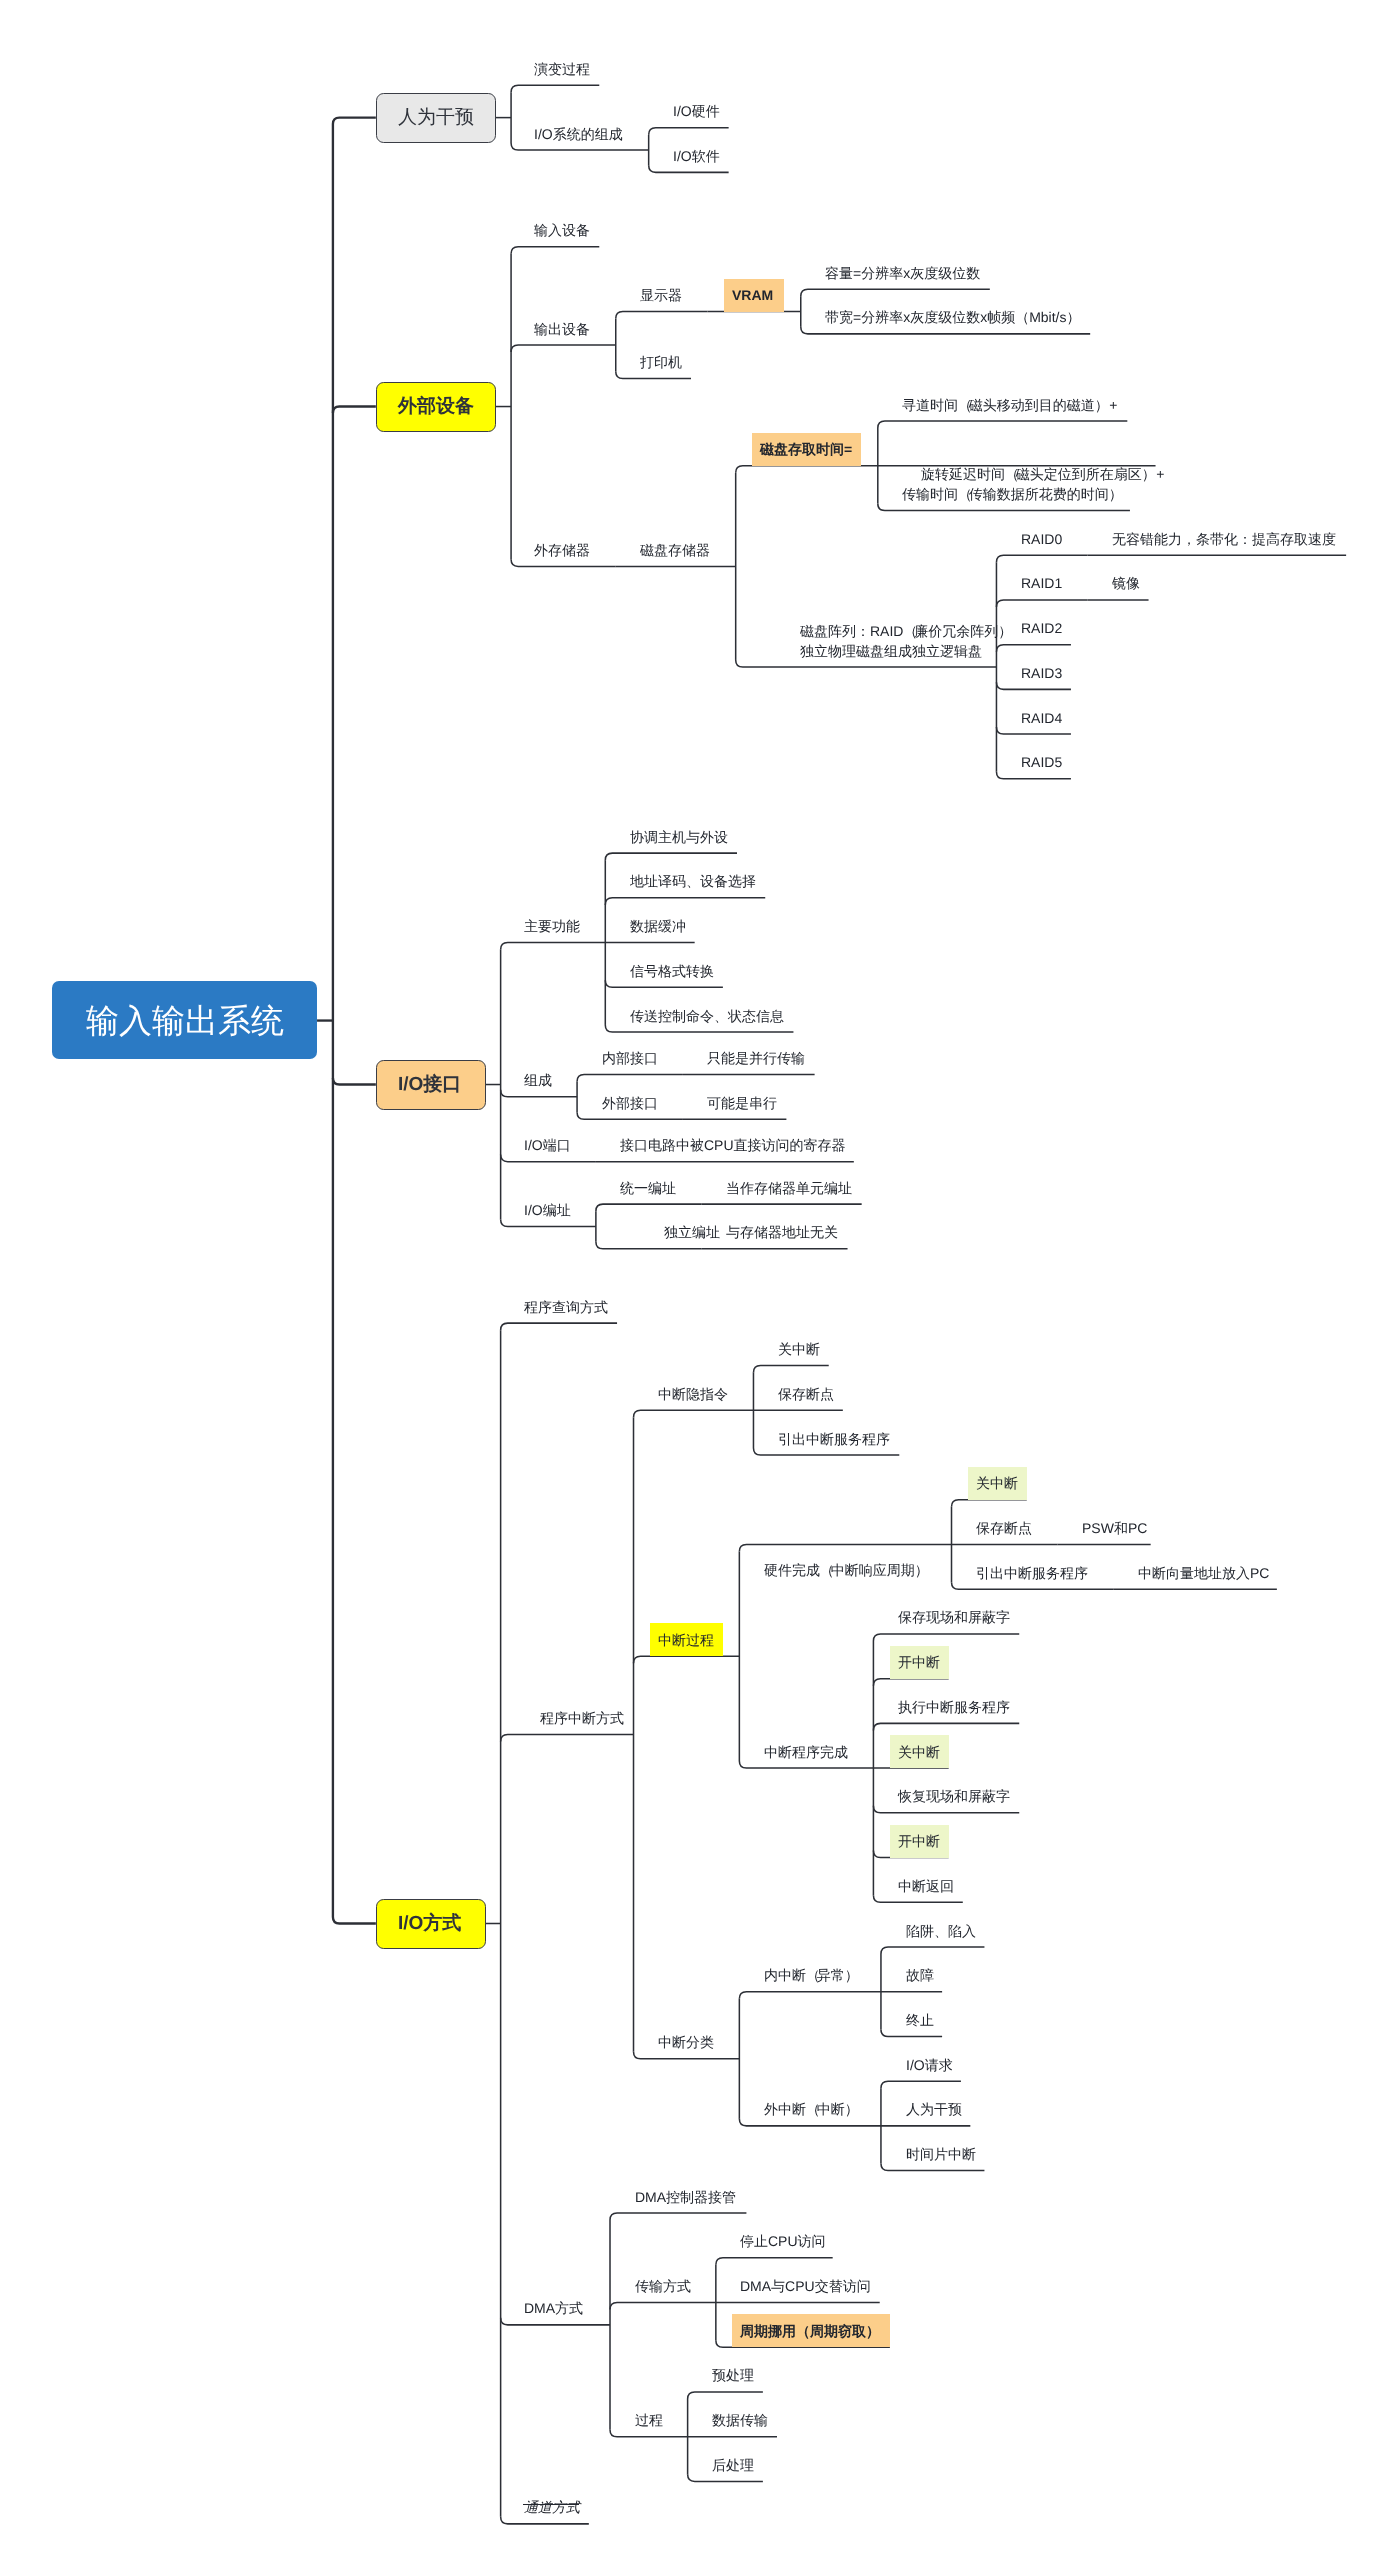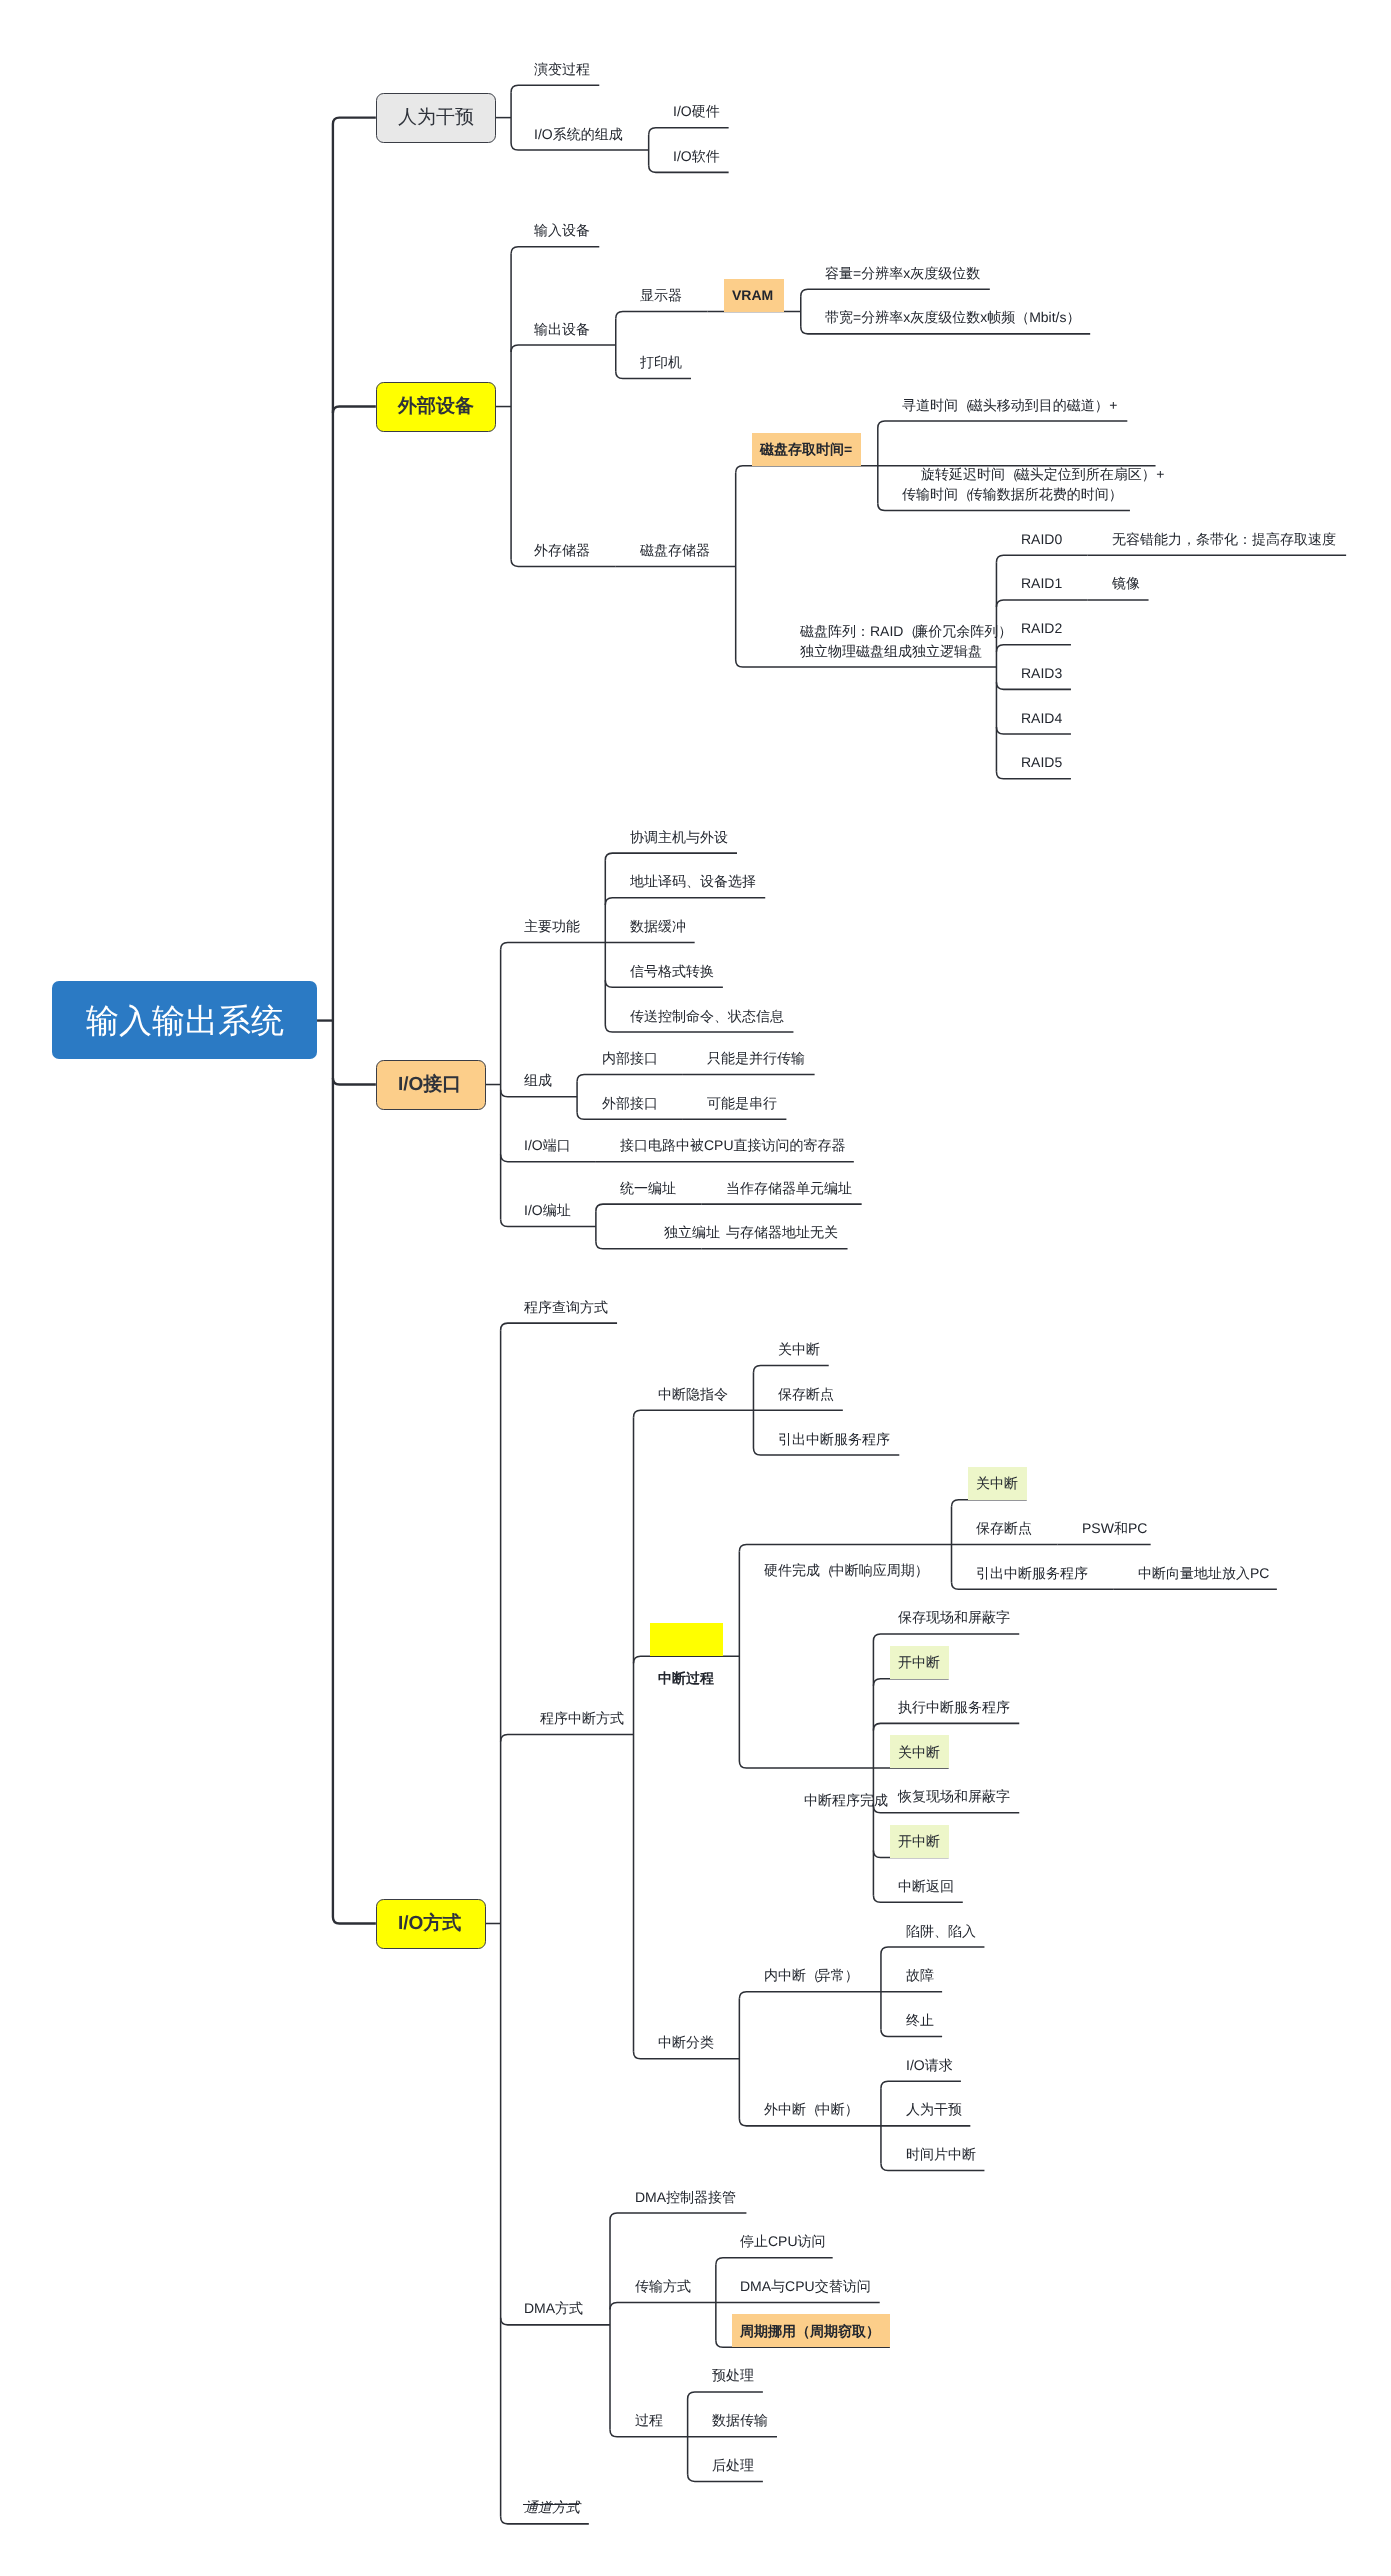--- a/index.html
+++ b/index.html
@@ -7,21 +7,21 @@
   #stage{position:relative;width:1392px;height:2576px;background:#ffffff;overflow:hidden;
          font-family:"Liberation Sans", sans-serif;}
   #links{position:absolute;left:0;top:0;}
   #nodes{position:absolute;left:0;top:0;width:100%;height:100%;}
   .nd{position:absolute;white-space:pre;color:#22262e;font-size:14px;line-height:20px;}
   .nd.root{font-size:33px;color:#ffffff;line-height:41px;}
   .nd.branch{font-size:19px;font-weight:700;line-height:26px;color:#2f333b;}
   .nd.s-branch-gray{font-weight:400;color:#2f333b;}
   .box{position:absolute;box-sizing:border-box;}
   .nd.s-hl-orange{font-weight:700;}
-  .nd.s-hl-yellow{font-weight:700;margin-top:38px;}
+  .nd.s-hl-yellow{font-weight:400;}
   .nd.s-italic-strike{font-style:italic;font-weight:400;position:absolute;}
   .nd.s-italic-strike::after{content:"";position:absolute;left:-1.2px;right:1.2px;top:7px;height:1.4px;background:#22262e;}
   .hlbg{position:absolute;}
   .pz{letter-spacing:-3.3px;}
   .pz2{letter-spacing:-3.3px;}
 </style>
 </head>
 <body>
 <div id="stage">
 <svg id="links" width="1392" height="2576" viewBox="0 0 2367 4381">
@@ -211,21 +211,21 @@
       <div class="nd" style="left: 778px; top: 1429px;">引出中断服务程序</div>
       <div class="hlbg" style="left: 650px; top: 1623px; width: 73px; height: 33px; background: rgb(255, 255, 0);"></div>
       <div class="nd s-hl-yellow" style="left: 658px; top: 1630px;">中断过程</div>
       <div class="nd" style="left: 764px; top: 1518px; margin-top: 42px;">硬件完成<span class="pz2">（</span>中断响应周期<span class="pz">）</span></div>
       <div class="hlbg" style="left: 968px; top: 1467px; width: 59px; height: 33px; background: rgb(237, 246, 201);"></div>
       <div class="nd s-hl-green" style="left: 976px; top: 1473px;">关中断</div>
       <div class="nd" style="left: 976px; top: 1518px;">保存断点</div>
       <div class="nd" style="left: 1082px; top: 1518px;">PSW和PC</div>
       <div class="nd" style="left: 976px; top: 1563px;">引出中断服务程序</div>
       <div class="nd" style="left: 1138px; top: 1563px;">中断向量地址放入PC</div>
-      <div class="nd" style="left: 804px; top: 1742px; margin-top: 48px;">中断程序完成</div>
+      <div class="nd" style="left: 764px; top: 1742px;">中断程序完成</div>
       <div class="nd" style="left: 898px; top: 1607px;">保存现场和屏蔽字</div>
       <div class="hlbg" style="left: 890px; top: 1646px; width: 59px; height: 33px; background: rgb(237, 246, 201);"></div>
       <div class="nd s-hl-green" style="left: 898px; top: 1652px;">开中断</div>
       <div class="nd" style="left: 898px; top: 1697px;">执行中断服务程序</div>
       <div class="hlbg" style="left: 890px; top: 1735px; width: 59px; height: 33px; background: rgb(237, 246, 201);"></div>
       <div class="nd s-hl-green" style="left: 898px; top: 1742px;">关中断</div>
       <div class="nd" style="left: 898px; top: 1786px;">恢复现场和屏蔽字</div>
       <div class="hlbg" style="left: 890px; top: 1825px; width: 59px; height: 33px; background: rgb(237, 246, 201);"></div>
       <div class="nd s-hl-green" style="left: 898px; top: 1831px;">开中断</div>
       <div class="nd" style="left: 898px; top: 1876px;">中断返回</div>

